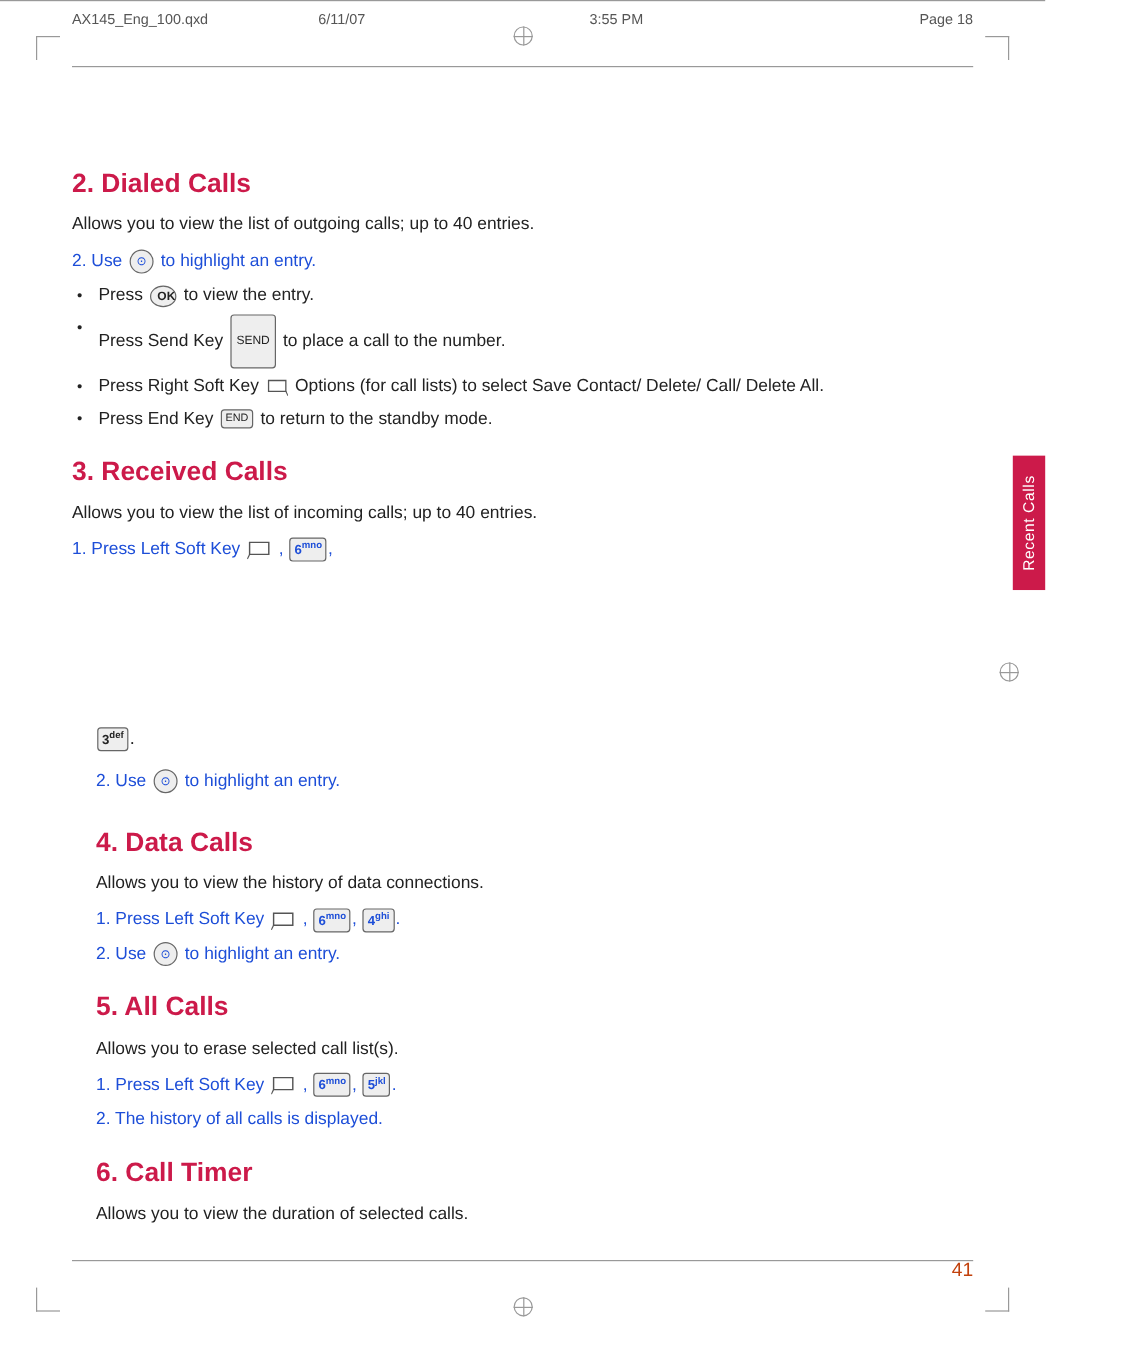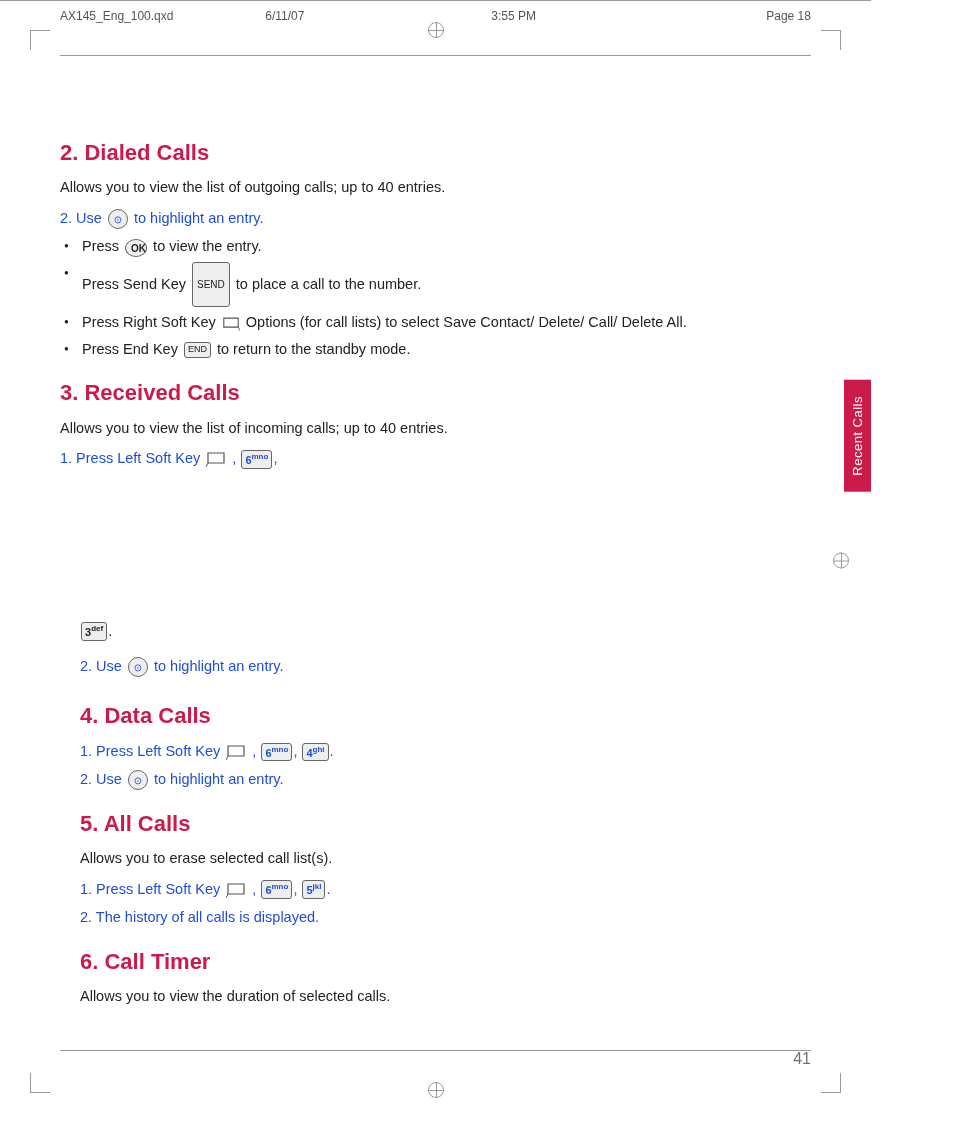--- a/index.html
+++ b/index.html
@@ -252,21 +252,21 @@
       padding: 16px 6px;
       letter-spacing: 0.5px;
     }
 
     
     .page-number {
       position: absolute;
       bottom: 55px;
       right: 60px;
       font-size: 16px;
-      color: #737373;
+      color: #c2410c;
     }
 
     
     .bottom-line {
       position: absolute;
       bottom: 72px;
       left: 60px;
       right: 60px;
       height: 1px;
       background: #999;
@@ -375,20 +375,21 @@
       <div style="margin-bottom: 14px;">
         <span class="key-icon">3<span class="sup-text">def</span></span>.
       </div>
 
       <div class="section-steps" style="margin-bottom:26px;">
         2. Use <span class="key-nav">⊙</span> to highlight an entry.
       </div>
 
       <div class="section-gap">
         <div class="section-heading">4. Data Calls</div>
+        <div class="section-body">Allows you to view the history of data connections.</div>
 
         <div class="section-steps">
           <span>1. Press Left Soft Key</span>
           <svg width="20" height="16" viewBox="0 0 20 16" style="vertical-align:middle;margin:0 2px;">
             <path d="M2,2 L18,2 L18,12 L2,12 Z" fill="none" stroke="#555" stroke-width="1.2"></path>
             <line x1="2" y1="12" x2="0" y2="16" stroke="#555" stroke-width="1"></line>
           </svg>
           ,
           <span class="key-icon">6<span class="sup-text">mno</span></span>,
           <span class="key-icon">4<span class="sup-text">ghi</span></span>.

